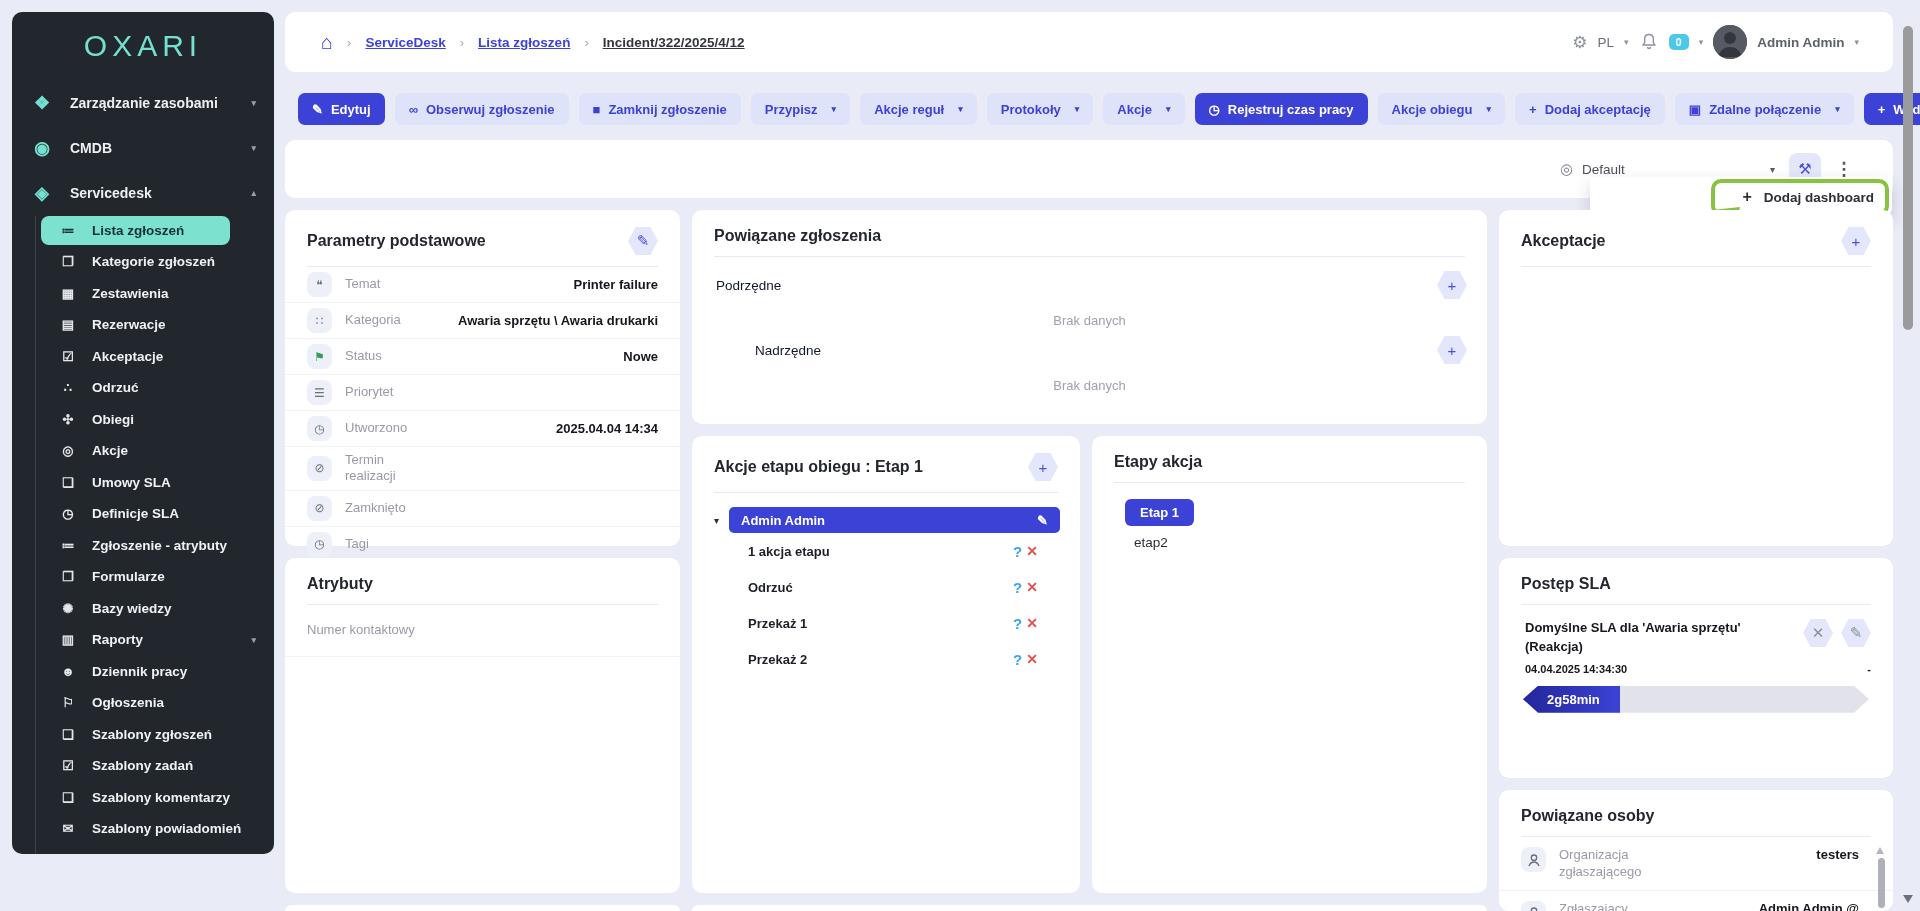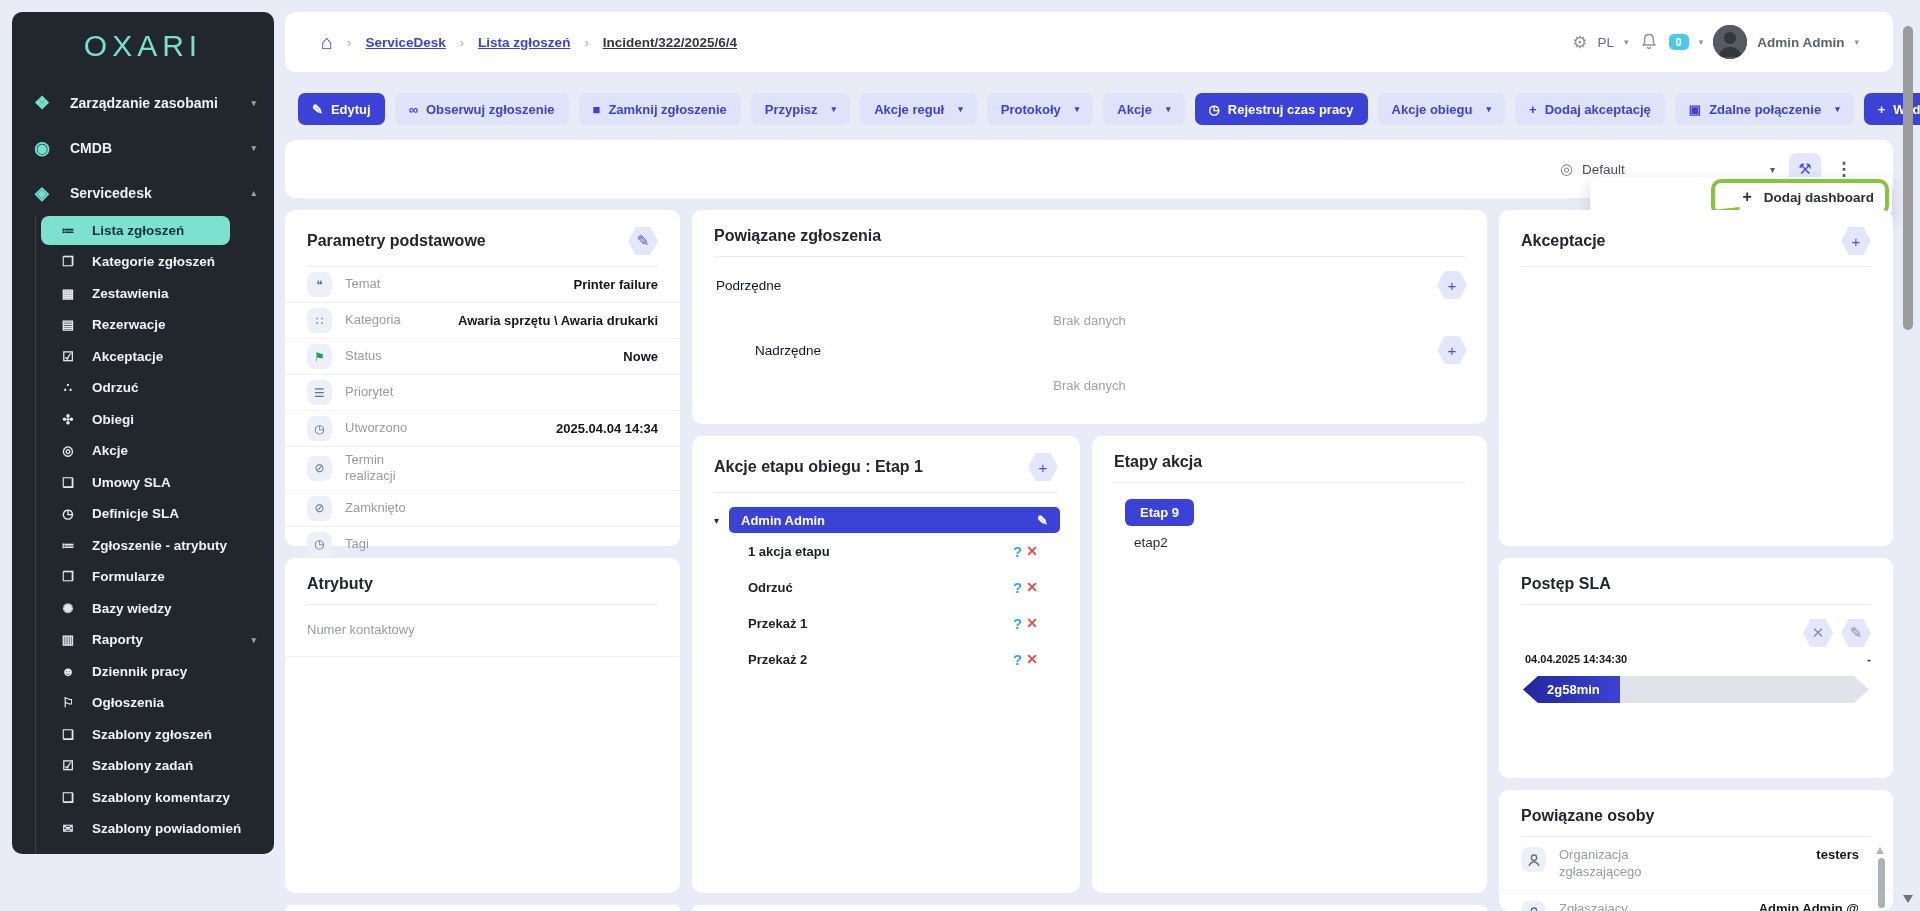--- a/index.html
+++ b/index.html
@@ -281,21 +281,21 @@
   </aside>
 
   <header class="crumbbar">
     <div class="crumbs">
       <span class="home-ic">⌂</span>
       <span class="crumb-sep">›</span>
       <span class="crumb-link">ServiceDesk</span>
       <span class="crumb-sep">›</span>
       <span class="crumb-link">Lista zgłoszeń</span>
       <span class="crumb-sep">›</span>
-      <span class="crumb-cur">Incident/322/2025/6/4</span>
+      <span class="crumb-cur">Incident/322/2025/4/12</span>
     </div>
     <div class="userbox">
       <span class="ub-gear">⚙</span>
       <span>PL</span>
       <span class="ub-caret">▾</span>
       <svg class="bell" viewBox="0 0 24 24">
         <path d="M12 3c-3.2 0-5.2 2.3-5.2 5.2v4.1L5 15.5h14l-1.8-3.2V8.2C17.2 5.3 15.2 3 12 3z" fill="none" stroke="#8d929b" stroke-width="1.7"></path>
         <path d="M10 18c.3 1.2 1 1.8 2 1.8s1.7-.6 2-1.8" fill="none" stroke="#8d929b" stroke-width="1.7"></path>
       </svg>
       <span class="badge">0</span>
@@ -506,38 +506,39 @@
         <span class="q-ic">?</span>
         <span class="x-ic">✕</span>
       </span>
     </div>
   </section>
 
   <section class="card" style="left:1092px;top:436px;width:395px;height:457px;">
     <div class="card-head">
       <span class="card-title">Etapy akcja</span>
     </div>
-    <span class="stage-badge">Etap 9</span>
+    <span class="stage-badge">Etap 1</span>
     <div class="stage-plain">etap2</div>
   </section>
 
   <section class="card" style="left:1499px;top:210px;width:394px;height:336px;">
     <div class="card-head">
       <span class="card-title">Akceptacje</span>
       <button class="hexbtn">
         <span>+</span>
       </button>
     </div>
   </section>
 
   <section class="card" style="left:1499px;top:558px;width:394px;height:220px;">
     <div class="card-head">
       <span class="card-title">Postęp SLA</span>
     </div>
     <div class="sla-row1">
+      <span class="sla-name">Domyślne SLA dla 'Awaria sprzętu' (Reakcja)</span>
       <span class="sla-btns">
         <button class="hexbtn muted">
           <span>✕</span>
         </button>
         <button class="hexbtn muted">
           <span>✎</span>
         </button>
       </span>
     </div>
     <div class="sla-date-row">

